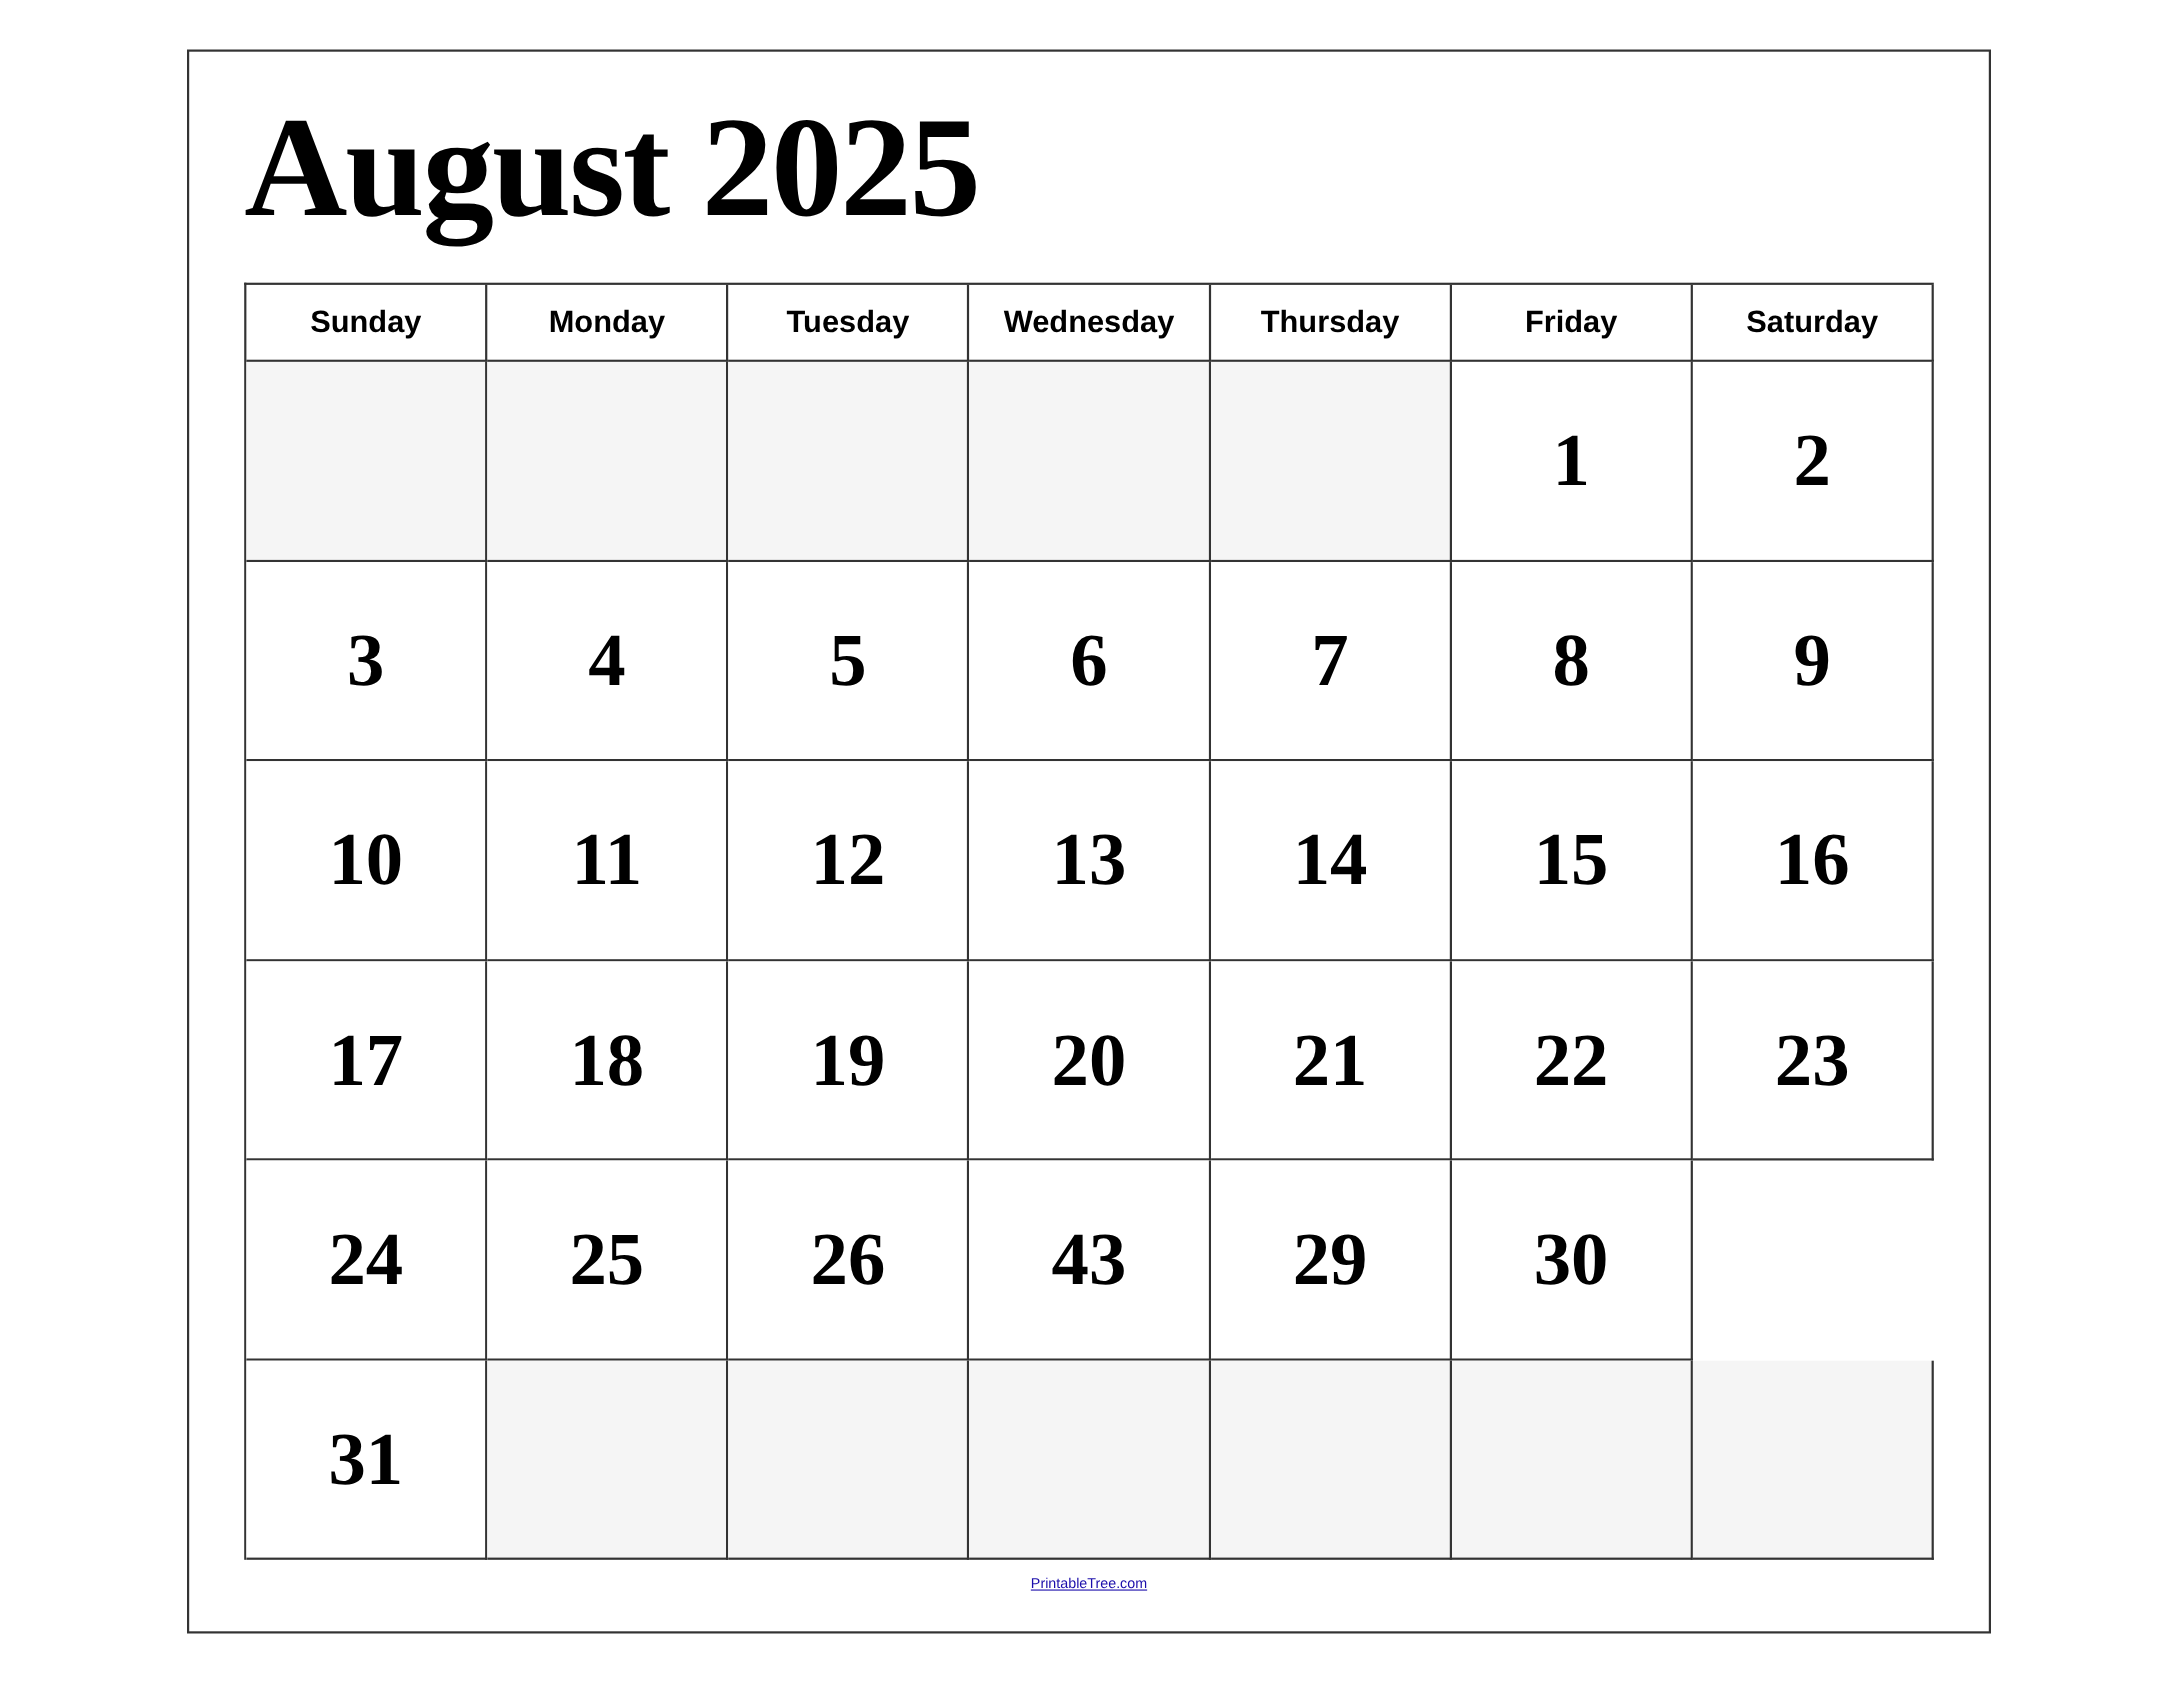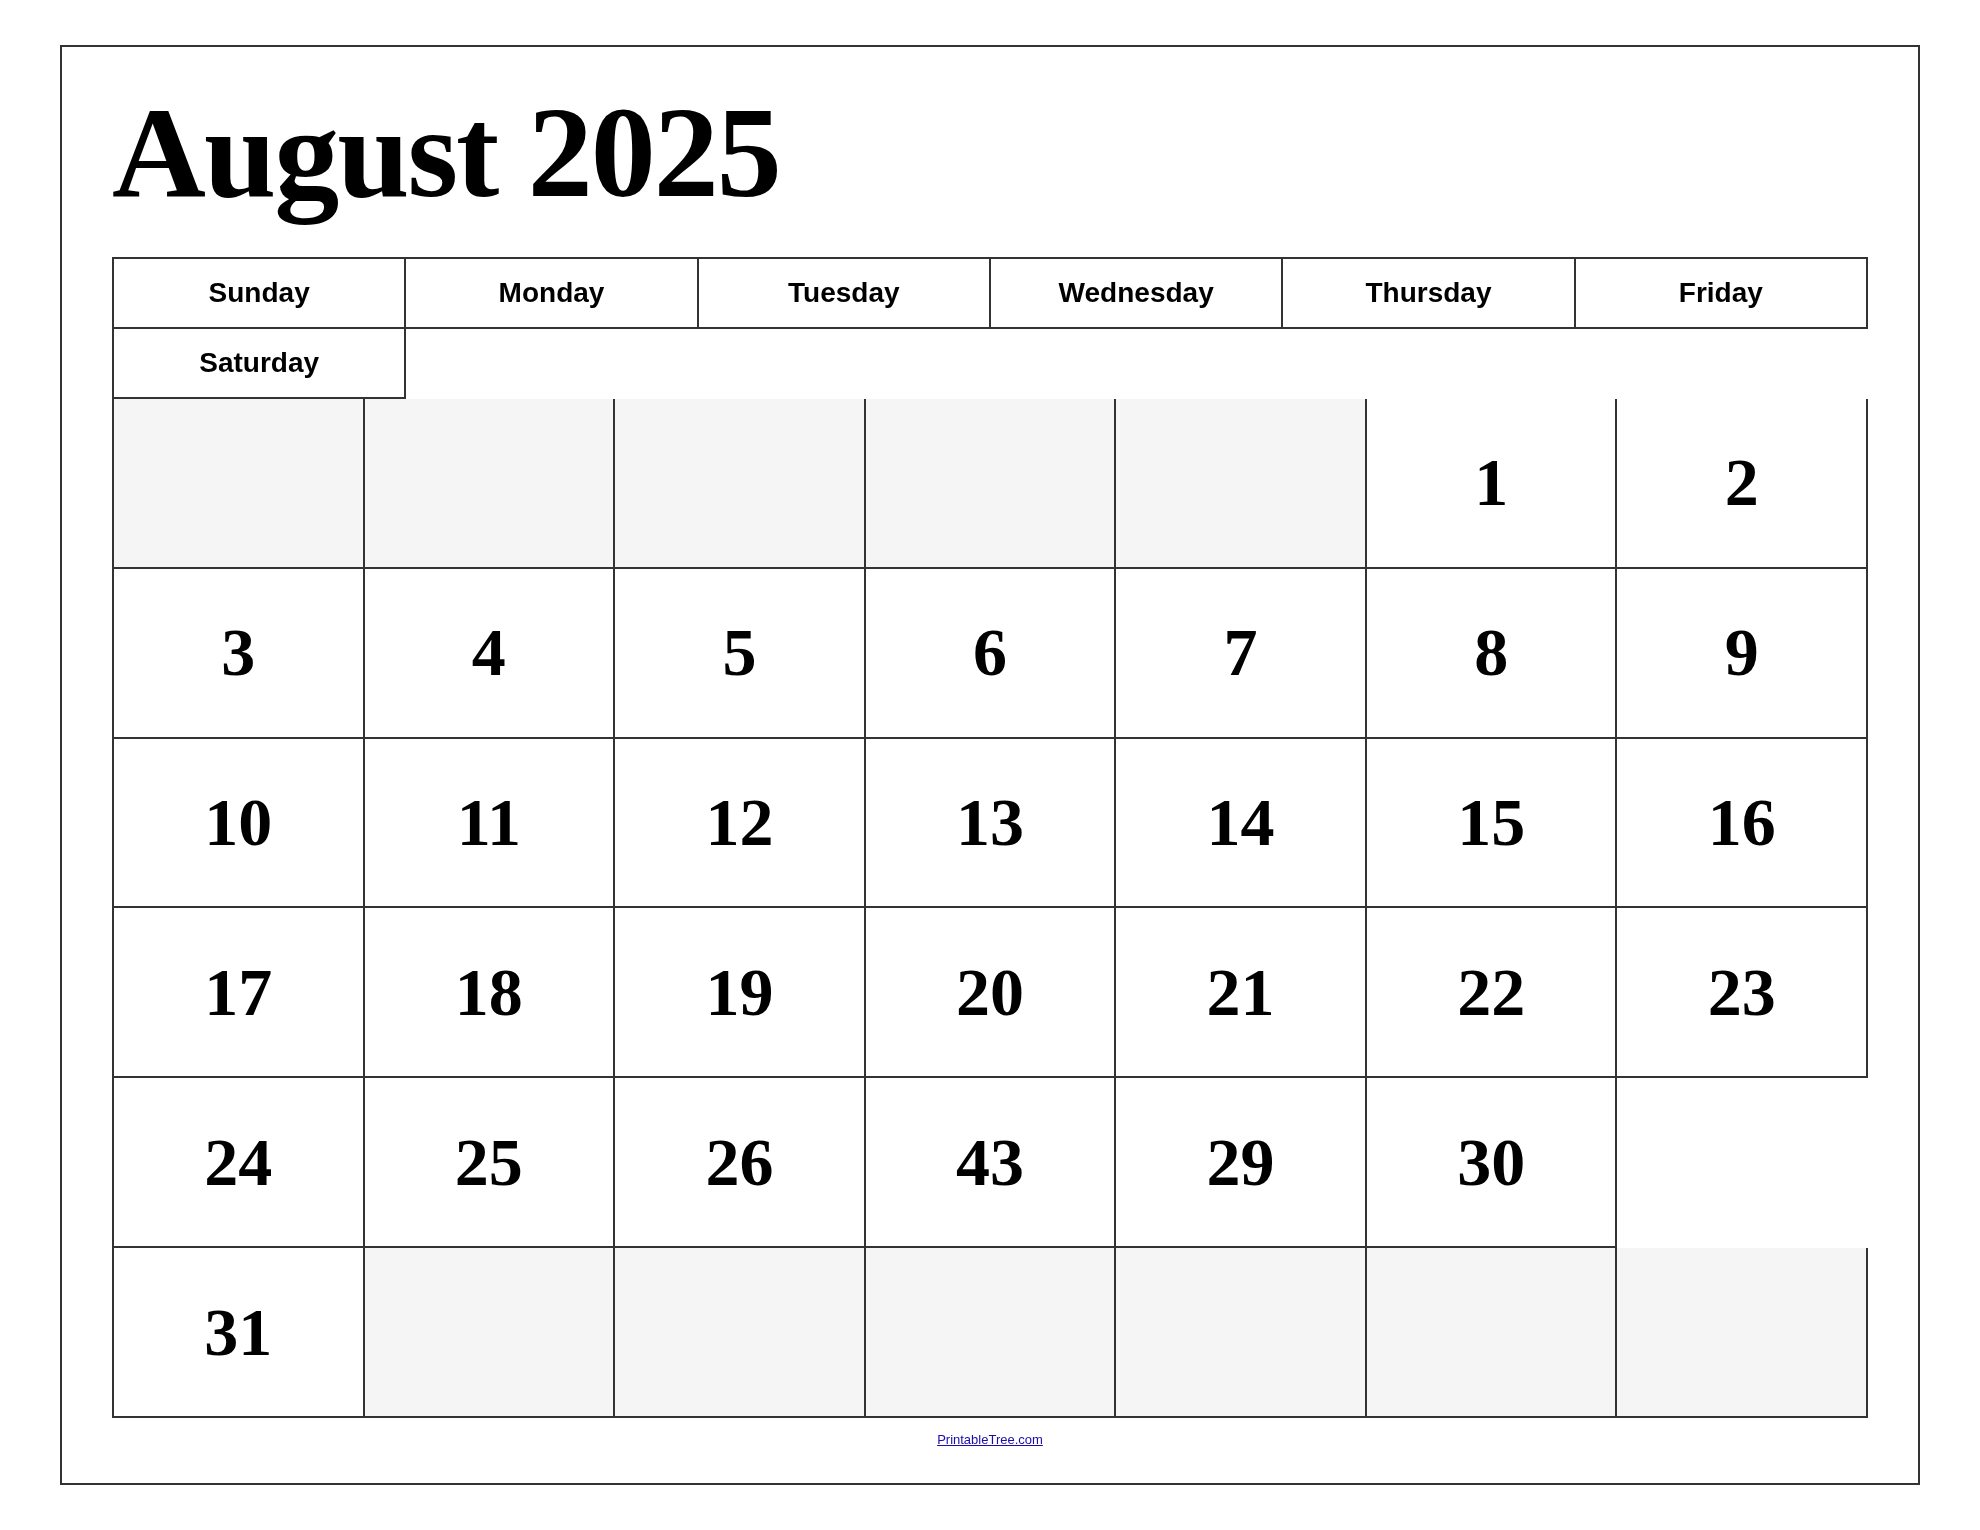--- a/index.html
+++ b/index.html
@@ -11,21 +11,21 @@
     body {
       background: #fff;
       display: flex;
       justify-content: center;
       align-items: center;
       min-height: 100vh;
       font-family: Georgia, 'Times New Roman', serif;
     }
 
     .calendar-wrapper {
-      width: 1860px;
+      width: 1640px;
       min-height: 1440px;
       border: 2px solid #333;
       padding: 40px 50px 30px 50px;
       background: #fff;
       display: flex;
       flex-direction: column;
     }
 
     .calendar-title {
       font-size: 130px;
@@ -40,21 +40,21 @@
     .calendar-grid {
       flex: 1;
       display: flex;
       flex-direction: column;
       border-top: 2px solid #333;
       border-left: 2px solid #333;
     }
 
     .day-headers {
       display: grid;
-      grid-template-columns: repeat(6, 1fr);
+      grid-template-columns: repeat(7, 1fr);
     }
 
     .day-header {
       text-align: center;
       font-size: 28px;
       font-weight: 700;
       font-family: Arial, sans-serif;
       padding: 18px 0;
       color: #000;
       border-right: 2px solid #333;

